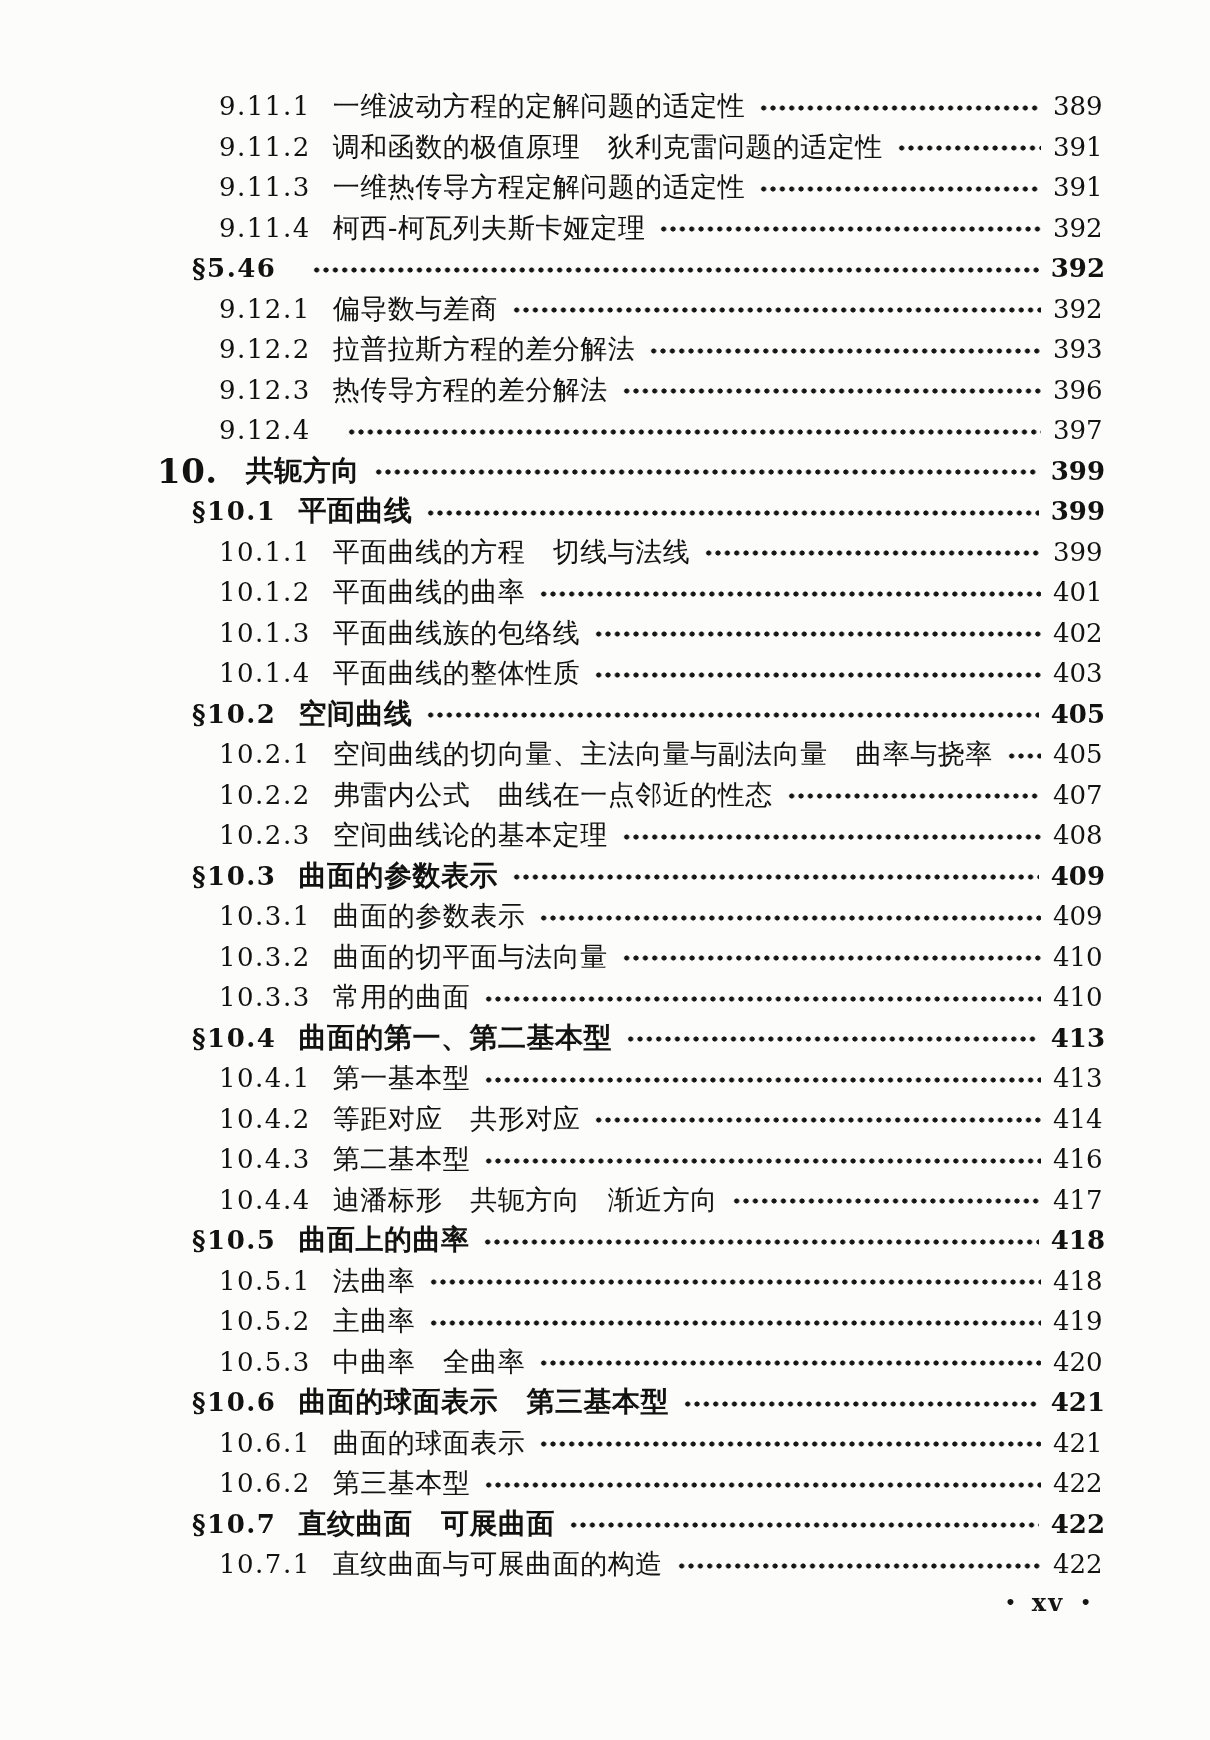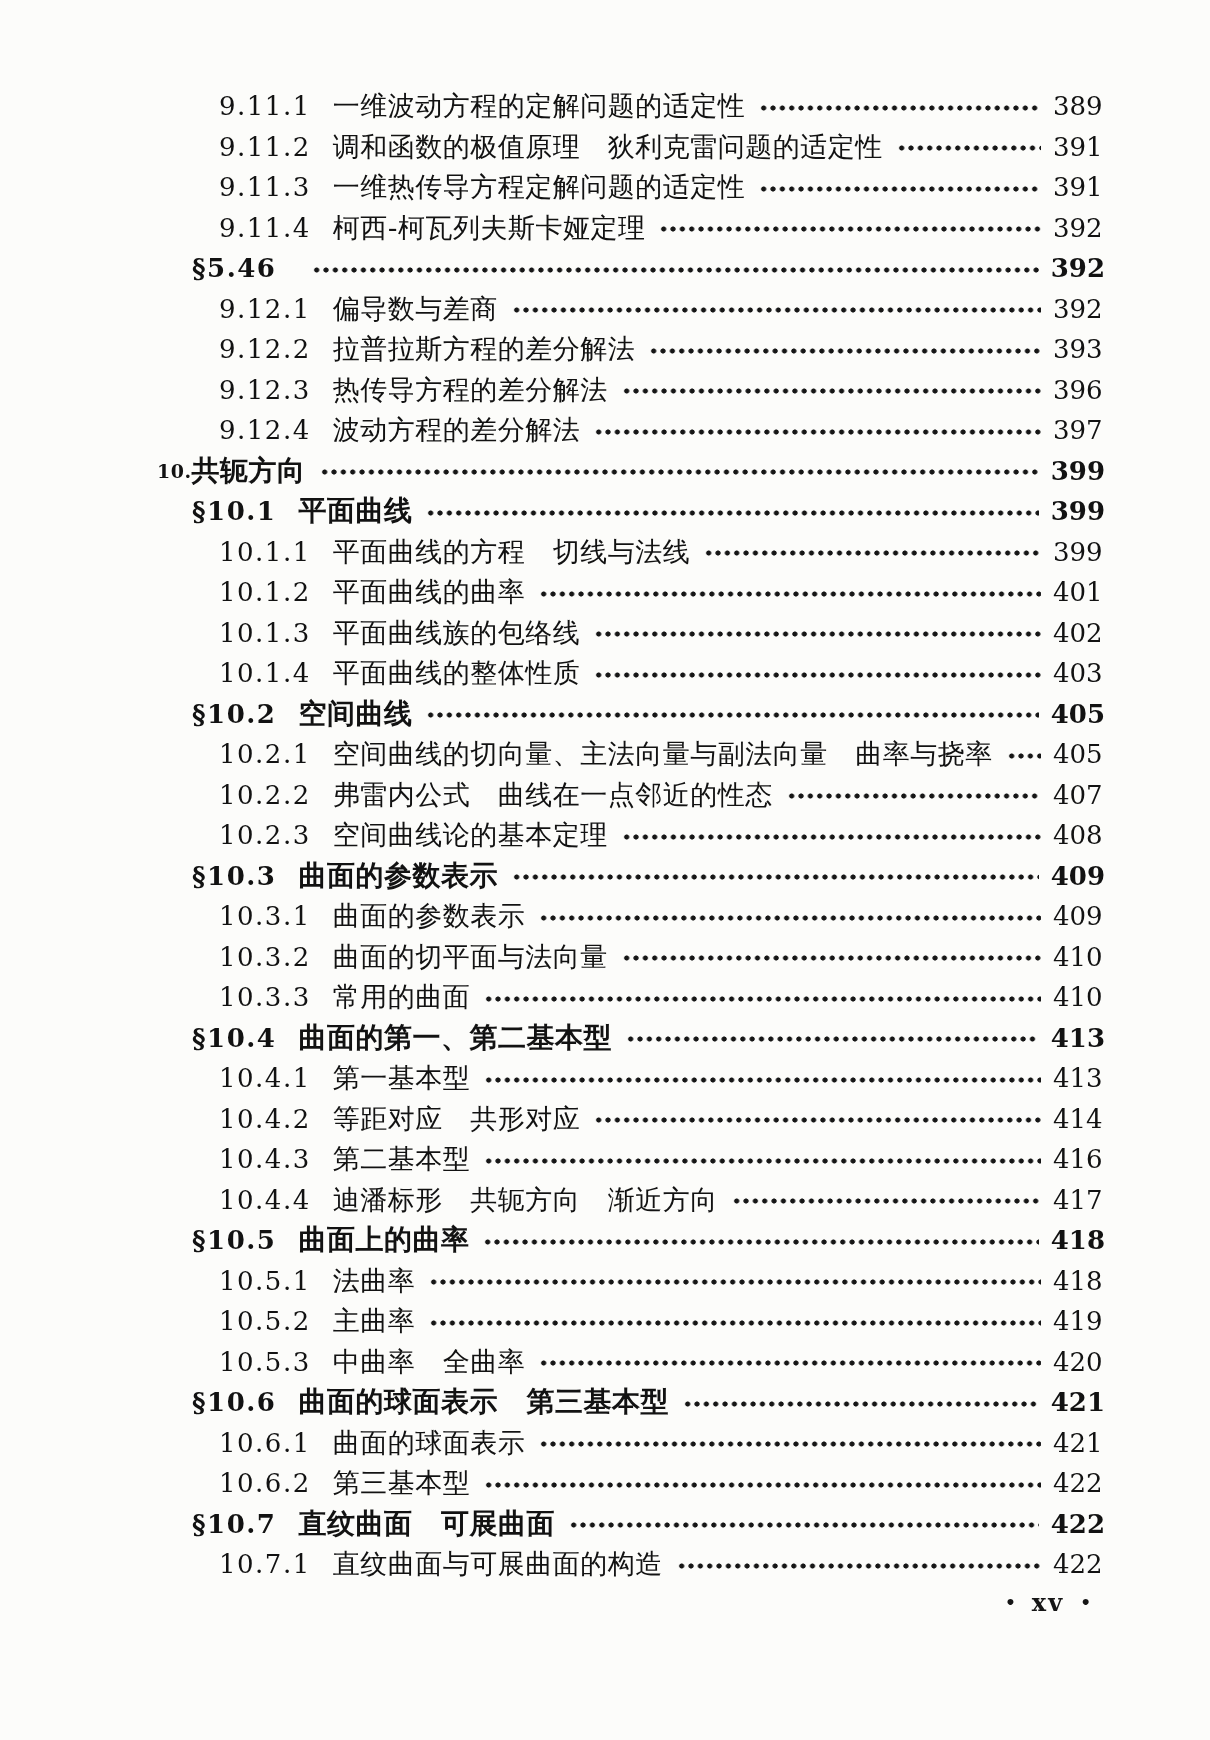--- a/index.html
+++ b/index.html
@@ -28,21 +28,21 @@
   .row.l1 { margin-left: 148px; font-weight: bold; }
   .row.l2 { margin-left: 183px; font-weight: bold; }
   .row.l3 { margin-left: 210px; font-weight: normal; }
   .num {
     font-family: "DejaVu Serif", serif;
     font-size: 26px;
     letter-spacing: 1.5px;
     margin-right: 22px;
     flex: 0 0 auto;
   }
-  .l1 .num { font-size: 19px; margin-right: 0; letter-spacing: 0.5px; }
+  .l1 .num { font-size: 34px; margin-right: 28px; letter-spacing: 0.5px; }
   .title {
     font-size: 27px;
     letter-spacing: 0.5px;
     flex: 0 0 auto;
   }
   .l1 .title, .l2 .title { font-size: 28px; }
   .leader {
     flex: 1 1 auto;
     min-width: 14px;
     height: 12px;
@@ -134,21 +134,20 @@
 
       <div class="row l3">
         <span class="num">9.12.3</span>
         <span class="title">热传导方程的差分解法</span>
         <span class="leader"></span>
         <span class="page-num">396</span>
       </div>
 
       <div class="row l3">
         <span class="num">9.12.4</span>
-        <span class="title">波动方程的差分解法</span>
         <span class="leader"></span>
         <span class="page-num">397</span>
       </div>
 
       <div class="row l1">
         <span class="num">10.</span>
         <span class="title">共轭方向</span>
         <span class="leader"></span>
         <span class="page-num">399</span>
       </div>

